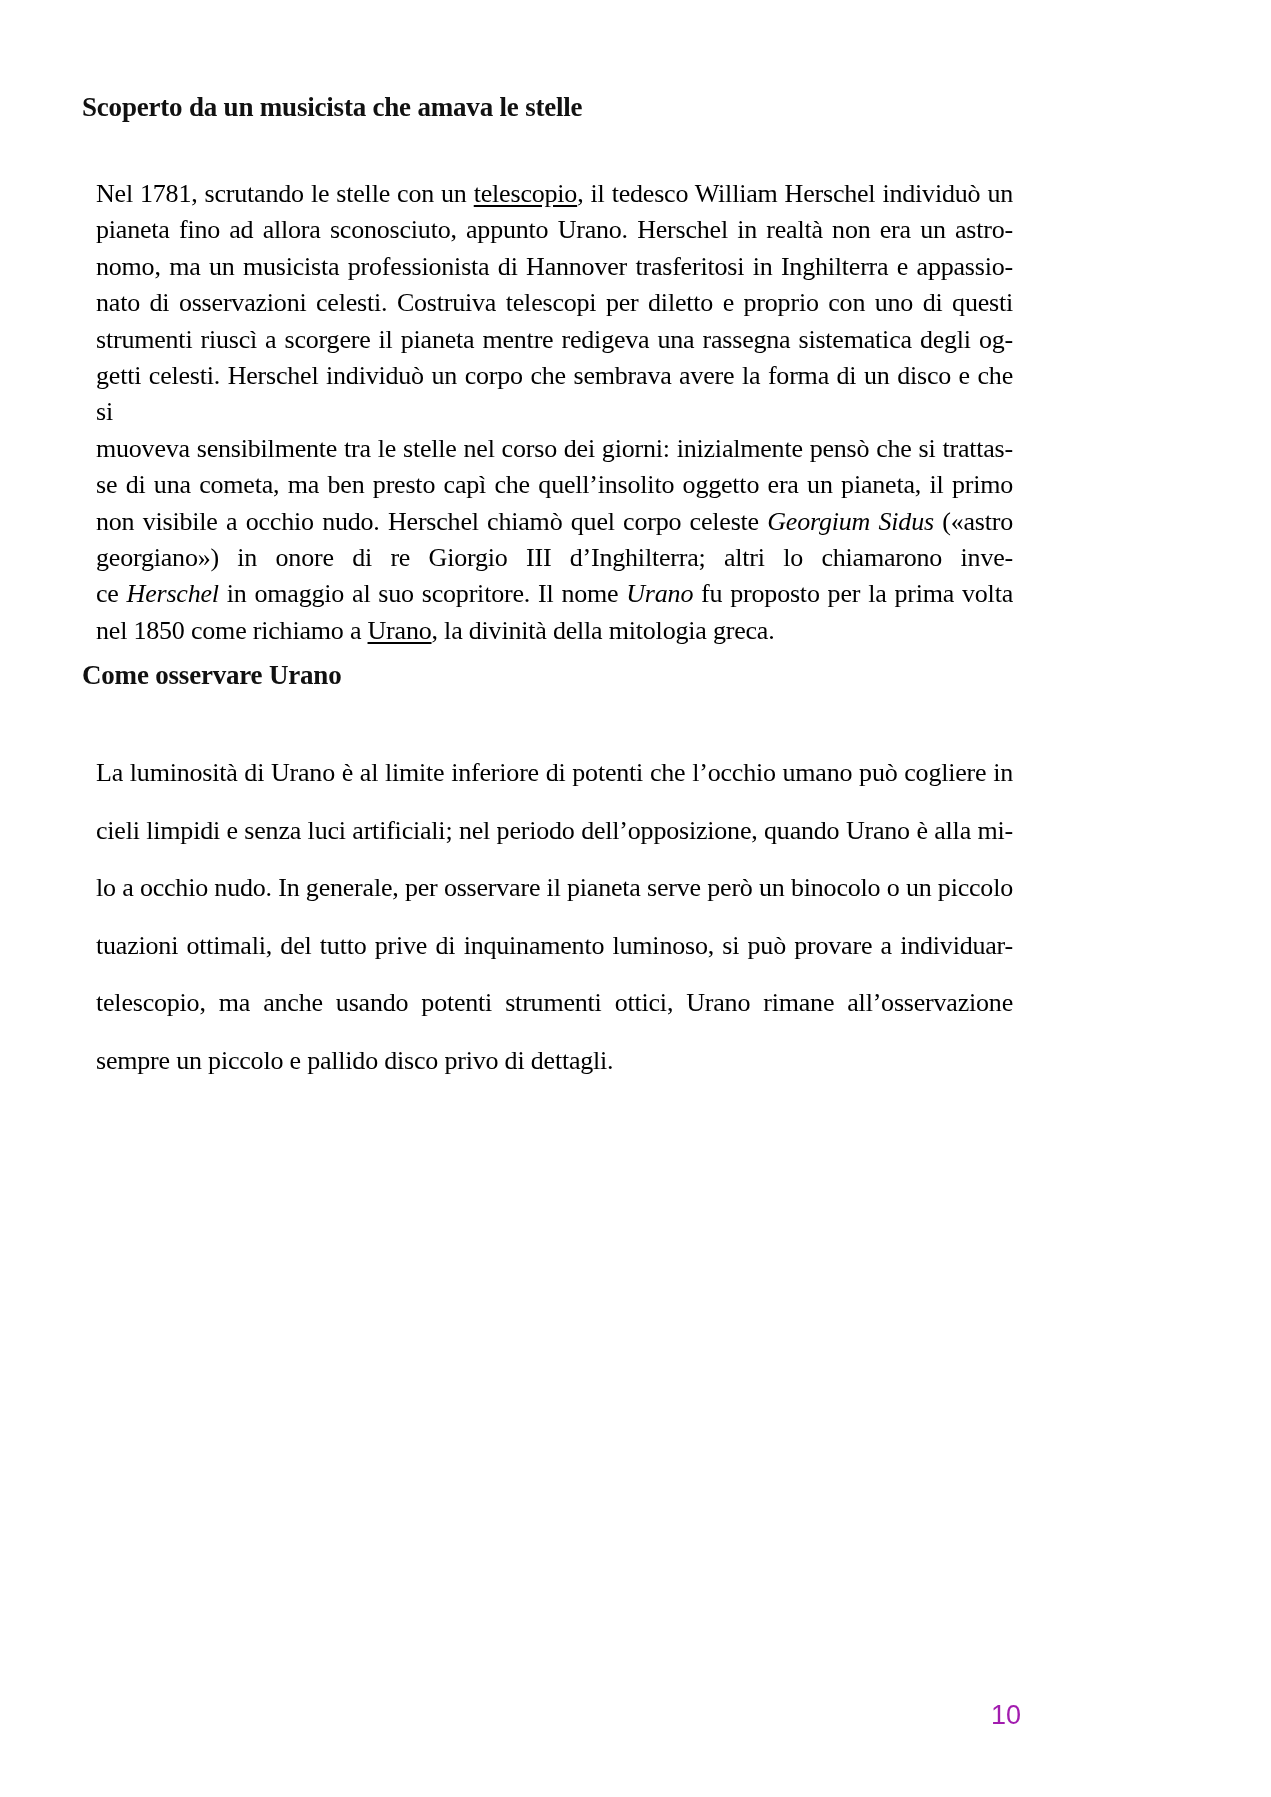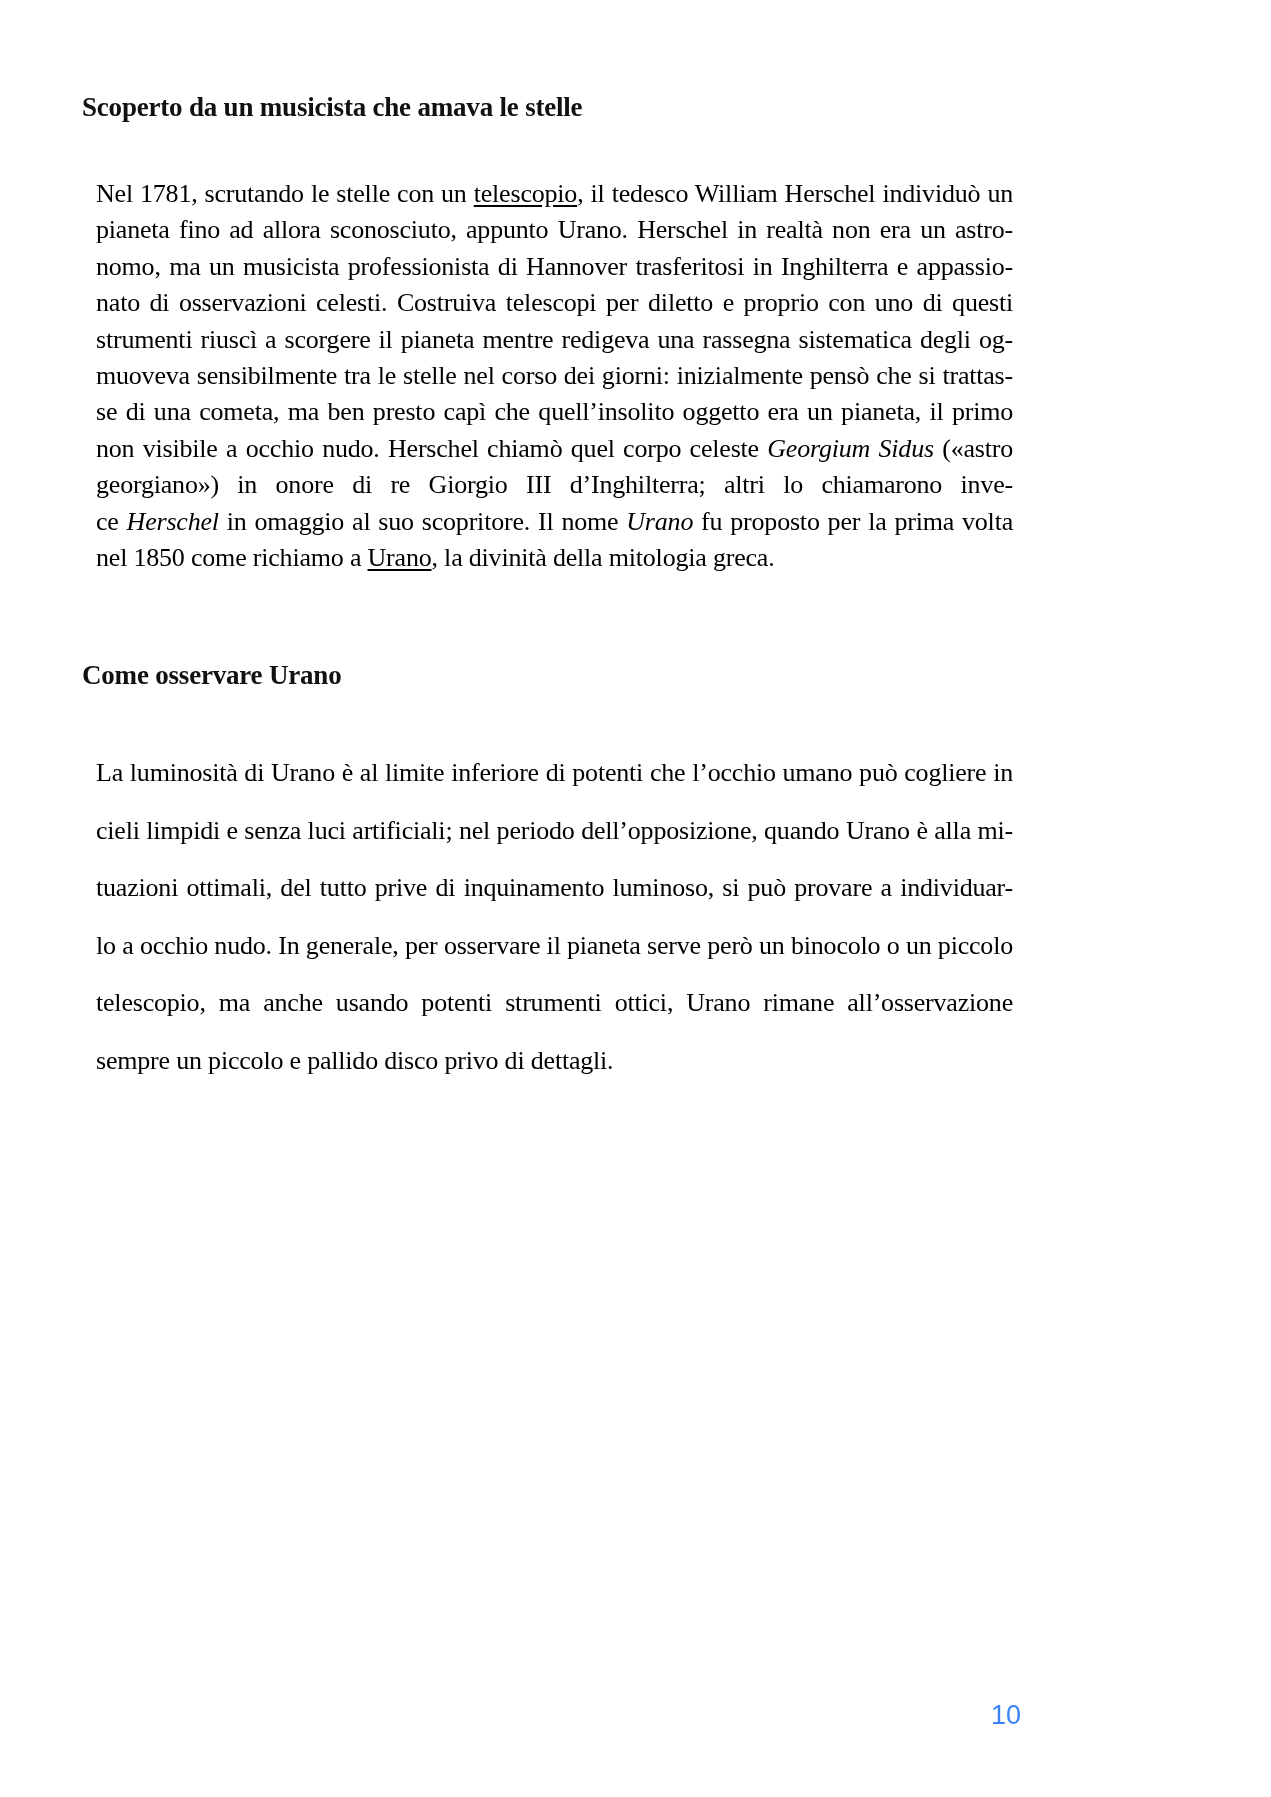--- a/index.html
+++ b/index.html
@@ -50,50 +50,51 @@
   }
   .seg-i { font-style: italic; }
   .seg-u { text-decoration: underline; text-underline-offset: 3px; }
 
   .page-number {
     position: absolute;
     right: 76px;
     top: 1700px;
     font-family: "Liberation Sans", sans-serif;
     font-size: 27px;
-    color: #3b82f6;
+    color: #a21caf;
   }
 </style>
 </head>
 <body>
 
 <div class="page">
 
   <h2 class="heading" id="heading-1">Scoperto da un musicista che amava le stelle</h2>
 
   <div class="para" id="para-0">
       <div class="line"><span>Nel 1781, scrutando le stelle con un </span><span class="seg-u">telescopio</span><span>, il tedesco William Herschel individuò un</span></div>
       <div class="line"><span>pianeta fino ad allora sconosciuto, appunto Urano. Herschel in realtà non era un astro-</span></div>
       <div class="line"><span>nomo, ma un musicista professionista di Hannover trasferitosi in Inghilterra e appassio-</span></div>
       <div class="line"><span>nato di osservazioni celesti. Costruiva telescopi per diletto e proprio con uno di questi</span></div>
       <div class="line"><span>strumenti riuscì a scorgere il pianeta mentre redigeva una rassegna sistematica degli og-</span></div>
+      <div class="line"><span>getti celesti. Herschel individuò un corpo che sembrava avere la forma di un disco e che si</span></div>
       <div class="line"><span>muoveva sensibilmente tra le stelle nel corso dei giorni: inizialmente pensò che si trattas-</span></div>
       <div class="line"><span>se di una cometa, ma ben presto capì che quell’insolito oggetto era un pianeta, il primo</span></div>
       <div class="line"><span>non visibile a occhio nudo. Herschel chiamò quel corpo celeste </span><span class="seg-i">Georgium Sidus</span><span> («astro</span></div>
       <div class="line"><span>georgiano») in onore di re Giorgio III d’Inghilterra; altri lo chiamarono inve-</span></div>
       <div class="line"><span>ce </span><span class="seg-i">Herschel</span><span> in omaggio al suo scopritore. Il nome </span><span class="seg-i">Urano</span><span> fu proposto per la prima volta</span></div>
       <div class="line last"><span>nel 1850 come richiamo a </span><span class="seg-u">Urano</span><span>, la divinità della mitologia greca.</span></div>
     </div>
 
   <h2 class="heading" id="heading-2">Come osservare Urano</h2>
 
   <div class="para" id="para-1">
       <div class="line"><span>La luminosità di Urano è al limite inferiore di potenti che l’occhio umano può cogliere in</span></div>
       <div class="line"><span>cieli limpidi e senza luci artificiali; nel periodo dell’opposizione, quando Urano è alla mi-</span></div>
+      <div class="line"><span>lo a occhio nudo. In generale, per osservare il pianeta serve però un binocolo o un piccolo</span></div>
       <div class="line"><span>tuazioni ottimali, del tutto prive di inquinamento luminoso, si può provare a individuar-</span></div>
-      <div class="line"><span>lo a occhio nudo. In generale, per osservare il pianeta serve però un binocolo o un piccolo</span></div>
       <div class="line"><span>telescopio, ma anche usando potenti strumenti ottici, Urano rimane all’osservazione</span></div>
       <div class="line last"><span>sempre un piccolo e pallido disco privo di dettagli.</span></div>
     </div>
 
   <div class="page-number">10</div>
 
 </div>
 
 </body></html>

